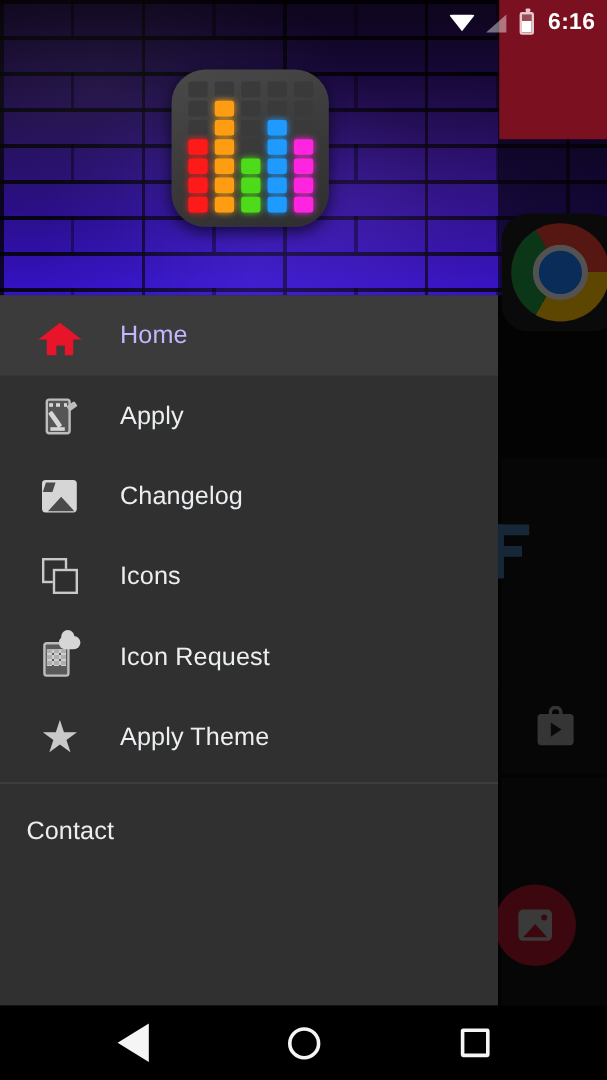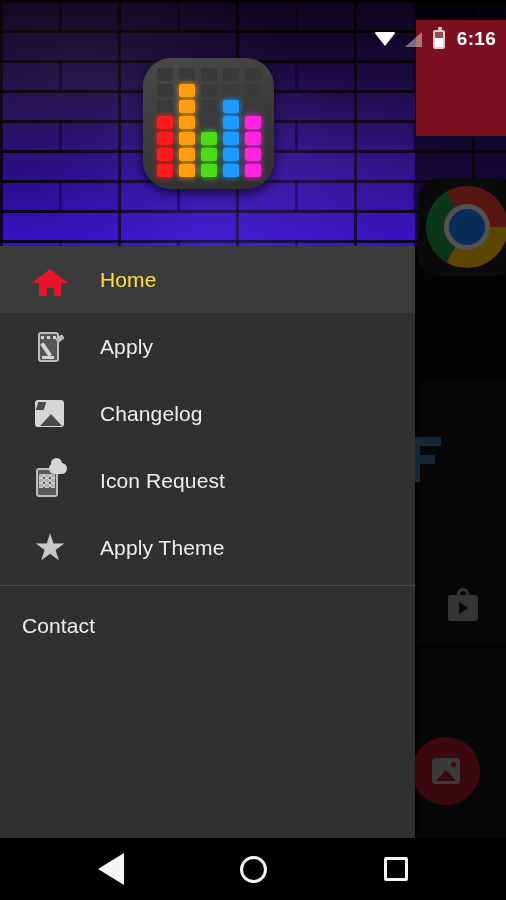--- a/index.html
+++ b/index.html
@@ -192,21 +192,20 @@
     box-sizing: border-box;
   }
 
   
   #status-bar {
     position: absolute;
     left: 0; top: 0;
     width: 506px; height: 38px;
     z-index: 40;
     pointer-events: none;
-    margin-top: 20px;
   }
   .status-red-band {
     position: absolute;
     left: 416px; top: 0;
     width: 90px; height: 116px;
     background: #7a1020;
   }
   .status-icons {
     position: absolute;
     right: 10px; top: 0;
@@ -312,21 +311,21 @@
     display: flex;
     align-items: center;
     justify-content: center;
   }
   .nav-label {
     font-size: 21px;
     color: #eceff1;
     letter-spacing: 0.1px;
   }
   .nav-item.selected .nav-label {
-    color: #fde047;
+    color: #c4b5fd;
   }
   .nav-divider {
     height: 1px;
     background: #474747;
     margin: 4px 0 6px 0;
   }
   .nav-item.plain {
     height: 68px;
     text-align: center;
   }
@@ -633,20 +632,29 @@
           <span class="ic ic-wall">
             <span class="frame">
               <span class="sun"></span>
               <span class="mount"></span>
             </span>
           </span>
         </span>
         <span class="nav-label">Changelog</span>
       </div>
 
+      <div class="nav-item">
+        <span class="nav-icon">
+          <span class="ic ic-icons">
+            <span class="sq1"></span>
+              <span class="sq2"></span>
+          </span>
+        </span>
+        <span class="nav-label">Icons</span>
+      </div>
 
       <div class="nav-item">
         <span class="nav-icon">
           <span class="ic ic-req">
             <span class="phone"></span>
               <span class="grid"></span>
               <span class="cloud"></span>
           </span>
         </span>
         <span class="nav-label">Icon Request</span>

